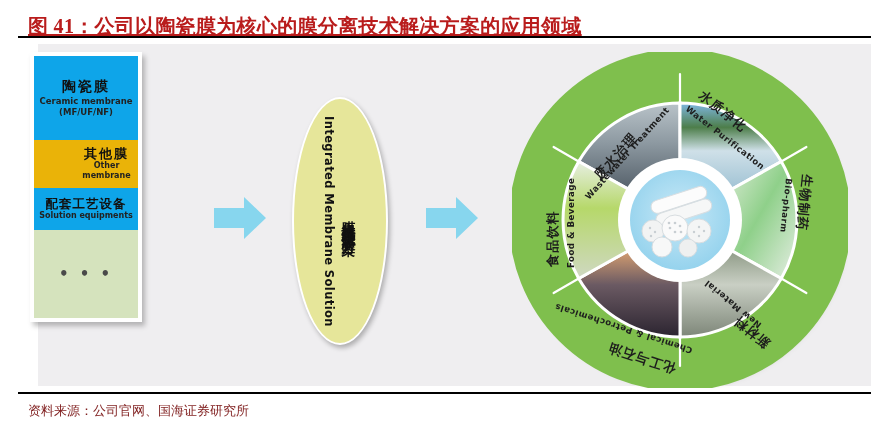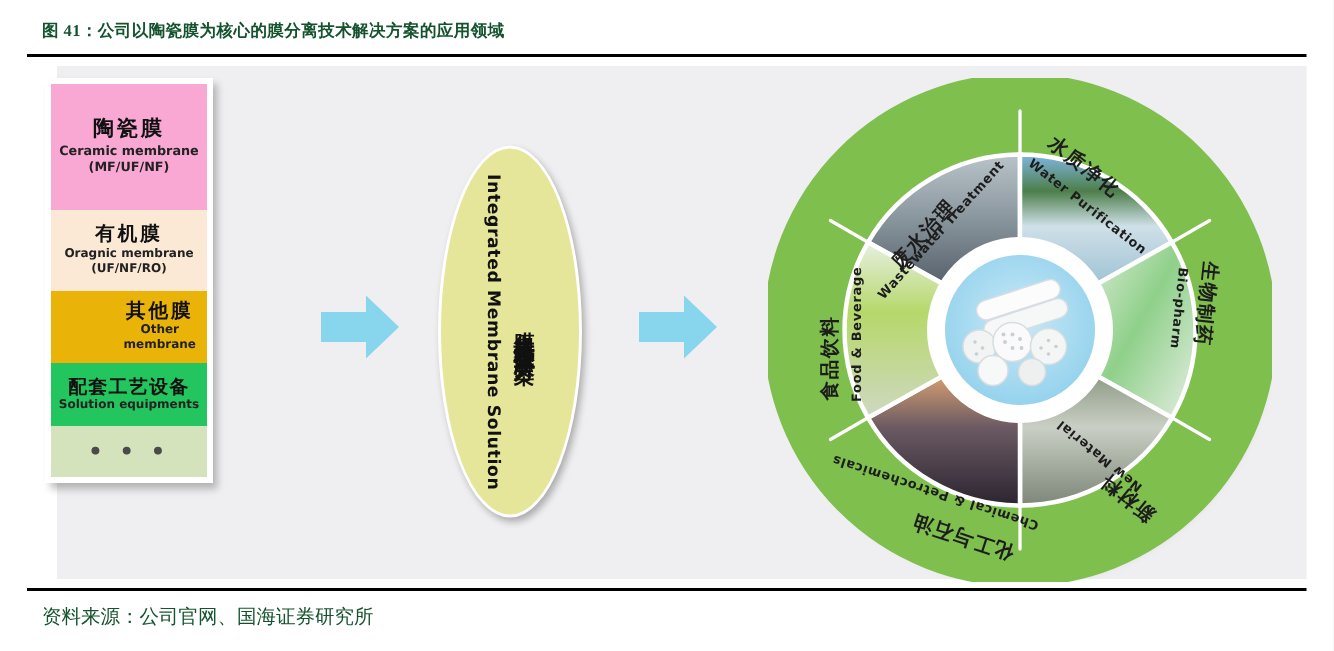--- a/index.html
+++ b/index.html
@@ -8,29 +8,29 @@
     background:#ffffff;
     font-family:"Liberation Serif","DejaVu Serif",serif;
     overflow:hidden;
   }
   .page{position:relative;width:889px;height:434px;}
 
   
   .fig-title{
     position:absolute;left:28px;top:13px;
     font-family:"Liberation Serif","DejaVu Serif",serif;
-    font-size:11px;font-weight:bold;color:#14532d;
-    letter-spacing:.3px;white-space:nowrap;
+    font-size:20px;font-weight:bold;color:#b91c1c;
+    letter-spacing:.3px;white-space:nowrap;text-decoration:underline;
   }
   .rule-top{position:absolute;left:18px;top:36px;width:853px;height:2px;background:#000;}
   .rule-bottom{position:absolute;left:18px;top:392px;width:853px;height:2px;background:#000;}
   .source{
     position:absolute;left:28px;top:402px;
     font-family:"Liberation Serif","DejaVu Serif",serif;
-    font-size:13px;color:#14532d;white-space:nowrap;
+    font-size:13px;color:#7f1d1d;white-space:nowrap;
   }
 
   
   .canvas{
     position:absolute;left:38px;top:44px;width:833px;height:342px;
     background:#efeef0;
   }
 
   
   .stack{
@@ -44,30 +44,30 @@
     text-align:center;box-sizing:border-box;padding:2px 3px;
   }
   .cell .cn{
     font-family:"DejaVu Sans","Liberation Sans",sans-serif;
     font-weight:bold;color:#111;letter-spacing:2px;line-height:1.15;
   }
   .cell .en{
     font-family:"DejaVu Sans","Liberation Sans",sans-serif;
     font-weight:bold;color:#222;line-height:1.25;
   }
-  .c1{background:#f9a8d4;flex:0 0 84px;}
+  .c1{background:#0ea5e9;flex:0 0 84px;}
   .c1 .cn{font-size:14px;margin-bottom:2px;}
   .c1 .en{font-size:8.5px;text-align:center;}
   .c2{background:#fbe8d5;flex:0 0 54px;}
   .c2 .cn{font-size:13px;}
   .c2 .en{font-size:8px;}
   .c3{background:#eab308;flex:0 0 48px;padding-left:44px;}
   .c3 .cn{font-size:13px;}
   .c3 .en{font-size:8px;}
-  .c4{background:#22c55e;flex:0 0 42px;}
+  .c4{background:#0ea5e9;flex:0 0 42px;}
   .c4 .cn{font-size:12.5px;letter-spacing:1px;}
   .c4 .en{font-size:8px;}
   .c5{background:#d5e3bd;flex:1 1 auto;}
   .c5 .dots{
     font-family:"DejaVu Sans","Liberation Sans",sans-serif;
     font-size:15px;font-weight:bold;color:#4a4a4a;letter-spacing:3px;
   }
 
   
   .arrow{position:absolute;width:52px;height:44px;}
@@ -123,25 +123,20 @@
 
   <div class="stack">
     <div class="stack-inner">
 
       <div class="cell c1">
         <div class="cn">陶瓷膜</div>
         <div class="en">Ceramic membrane</div>
         <div class="en">(MF/UF/NF)</div>
       </div>
 
-      <div class="cell c2">
-        <div class="cn">有机膜</div>
-        <div class="en">Oragnic membrane</div>
-        <div class="en">(UF/NF/RO)</div>
-      </div>
 
       <div class="cell c3">
         <div class="cn">其他膜</div>
         <div class="en">Other membrane</div>
       </div>
 
       <div class="cell c4">
         <div class="cn">配套工艺设备</div>
         <div class="en">Solution equipments</div>
       </div>

